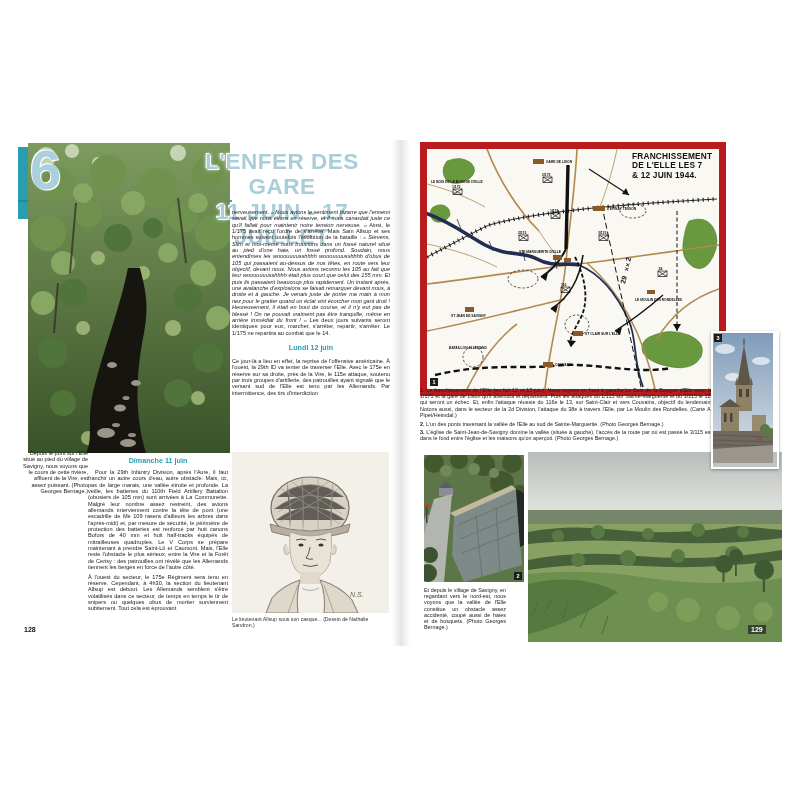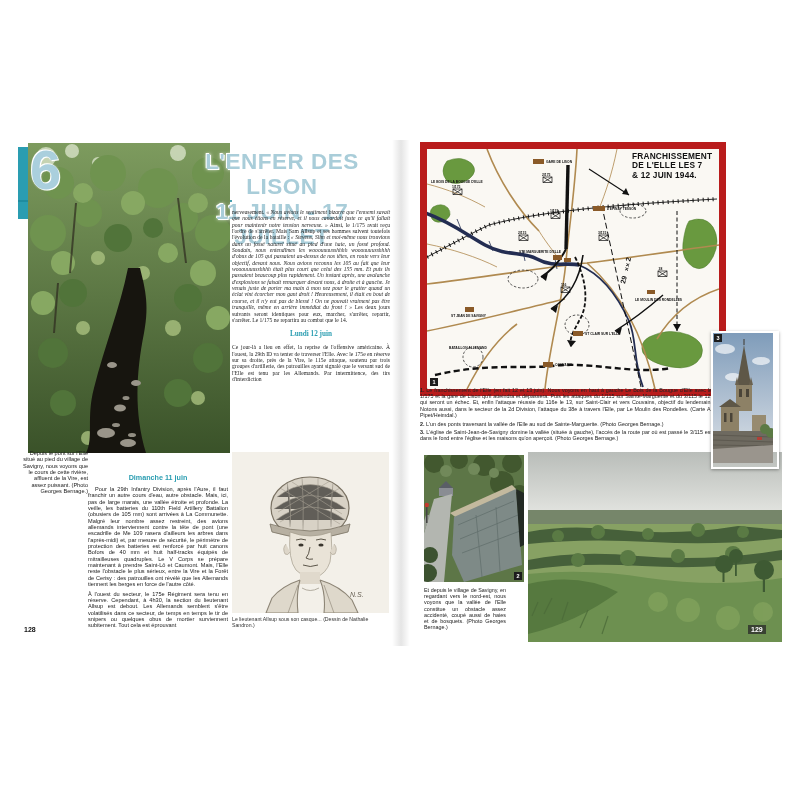--- a/index.html
+++ b/index.html
@@ -24,22 +24,22 @@
   .landscape-photo{left:528px;top:452px;width:254px;height:190px;}
   .church-photo{left:711px;top:331px;width:64px;height:134px;border:2px solid #fff;
                 box-shadow:0 1px 3px rgba(0,0,0,.35);z-index:5;}
   .portrait{left:232px;top:452px;width:157px;height:161px;background:#f3f0e9;
             box-shadow:0 0 0 1px #dedad0 inset;}
   
   .small{font-size:5.6px;line-height:6.35px;text-align:justify;color:#222;}
   .cap{font-size:5.4px;line-height:6.2px;color:#222;}
   .caption-left{left:20px;top:450px;width:68px;text-align:right;}
   .col1{left:88px;top:452px;width:140px;}
-  .col2{left:232px;top:209px;width:158px;font-family:Liberation Serif, serif;}
-  .teal-head{color:#2a9db1;font-weight:bold;font-size:7.2px;text-align:center;margin:21px 0 4px 0;}
+  .col2{left:232px;top:209px;width:158px;}
+  .teal-head{color:#2a9db1;font-weight:bold;font-size:7.2px;text-align:center;margin:4px 0 4px 0;}
   .para{margin:0 0 3px 0;}
   .indent{text-indent:7px;}
   .portrait-caption{left:232px;top:616px;width:157px;font-size:5.2px;line-height:6px;color:#333;}
   .pagenum-left{left:24px;top:626px;font-size:7px;font-weight:bold;color:#111;}
   .pagenum-right{left:748px;top:625px;font-size:7px;font-weight:bold;color:#fff;
                  background:rgba(40,40,40,.75);padding:1px 3px;z-index:6;}
   
   .map{left:420px;top:142px;width:292px;height:240px;background:#faf8f3;border:7px solid #b91c1c;}
   .map-title{position:absolute;right:3px;top:3px;width:84px;font-size:8.3px;line-height:9.3px;
              font-weight:800;color:#111;text-align:left;letter-spacing:.2px;}
@@ -129,21 +129,21 @@
         <ellipse cx="88" cy="282" rx="4" ry="2"></ellipse>
           <ellipse cx="104" cy="292" rx="4" ry="2"></ellipse>
           <ellipse cx="98" cy="255" rx="3.5" ry="2"></ellipse>
       </g>
     </svg>
   </div>
 
   <div class="abs chapter-num">6</div>
 
   <div class="abs title-block">
-    <div>L'ENFER DES LISON</div>
+    <div>L'ENFER DES GARE</div>
     <div>11 JUIN - 17 JUILLET</div>
   </div>
 
   <div class="abs small caption-left">Depuis le pont sur l'Elle situé au pied du village de Savigny, nous voyons que le cours de cette rivière, affluent de la Vire, est assez puissant. (Photo Georges Bernage.)</div>
 
   <div class="abs col1">
     <div class="teal-head">Dimanche 11 juin</div>
     <p class="small para indent">Pour la 29th Infantry Division, après l'Aure, il faut franchir un autre cours d'eau, autre obstacle. Mais, ici, pas de large marais, une vallée étroite et profonde. La veille, les batteries du 110th Field Artillery Battalion (obusiers de 105 mm) sont arrivées à La Communette. Malgré leur nombre assez restreint, des avions allemands interviennent contre la tête de pont (une escadrille de Me 109 rasera d'ailleurs les arbres dans l'après-midi) et, par mesure de sécurité, le périmètre de protection des batteries est renforcé par huit canons Bofors de 40 mm et huit half-tracks équipés de mitrailleuses quadruples. Le V Corps se prépare maintenant à prendre Saint-Lô et Caumont. Mais, l'Elle reste l'obstacle le plus sérieux, entre la Vire et la Forêt de Cerisy : des patrouilles ont révélé que les Allemands tiennent les berges en force de l'autre côté.</p>
     <p class="small para">À l'ouest du secteur, le 175e Régiment sera tenu en réserve. Cependant, à 4h30, la section du lieutenant Allsup est debout. Les Allemands semblent s'être volatilisés dans ce secteur, de temps en temps le tir de snipers ou quelques obus de mortier surviennent subitement. Tout cela est éprouvant</p>
   </div>

